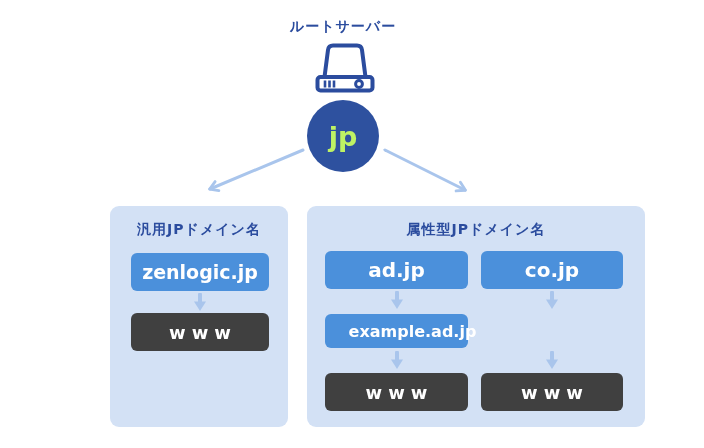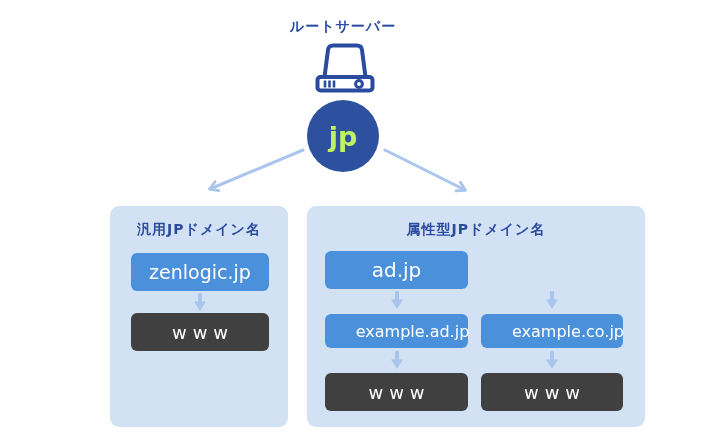--- a/index.html
+++ b/index.html
@@ -63,21 +63,21 @@
   }
   .col { position: absolute; }
   .col-generic   { left: 21px;  top: 47px; width: 138px; height: 100px; }
   .col-attr-1    { left: 18px;  top: 45px; width: 143px; height: 172px; }
   .col-attr-2    { left: 174px; top: 45px; width: 142px; height: 160px; }
   .node-box {
     position: absolute;
     left: 0; right: 0;
     border-radius: 6px;
     color: #ffffff;
-    font-weight: 400;
+    font-weight: 700;
     display: flex;
     align-items: center;
     justify-content: center;
   }
   .box-blue  { background: #4B90DB; }
   .box-light { background: #404040; }
   .box-domain-generic { top: 0;     height: 38px; font-size: 19px; }
   .box-domain         { top: 0;     height: 38px; font-size: 20px; }
   .box-sub            { top: 63px;  height: 34px; font-size: 16px; padding-left: 32px; }
   .box-www-generic    { top: 60px;  height: 38px; font-size: 18px; letter-spacing: 6px; text-indent: 6px; }
@@ -147,25 +147,25 @@
       </svg>
       <div class="node-box box-blue box-sub">example.ad.jp</div>
       <svg class="down-arrow da-2" viewBox="0 0 16 20">
         <path d="M8 1.5 V10" stroke="#A9C5EC" stroke-width="4" stroke-linecap="round"></path>
         <path d="M2 8.5 L8 18 L14 8.5 Z" fill="#A9C5EC"></path>
       </svg>
       <div class="node-box box-light box-www">www</div>
     </div>
 
     <div class="col col-attr-2">
+      <div class="node-box box-blue box-domain">co.jp</div>
       <svg class="down-arrow da-1" viewBox="0 0 16 20">
         <path d="M8 1.5 V10" stroke="#A9C5EC" stroke-width="4" stroke-linecap="round"></path>
         <path d="M2 8.5 L8 18 L14 8.5 Z" fill="#A9C5EC"></path>
       </svg>
-      <div class="node-box box-blue box-sub">example.co.jp</div>
       <svg class="down-arrow da-2" viewBox="0 0 16 20">
         <path d="M8 1.5 V10" stroke="#A9C5EC" stroke-width="4" stroke-linecap="round"></path>
         <path d="M2 8.5 L8 18 L14 8.5 Z" fill="#A9C5EC"></path>
       </svg>
       <div class="node-box box-light box-www">www</div>
     </div>
   </div>
 
 </div>
 

